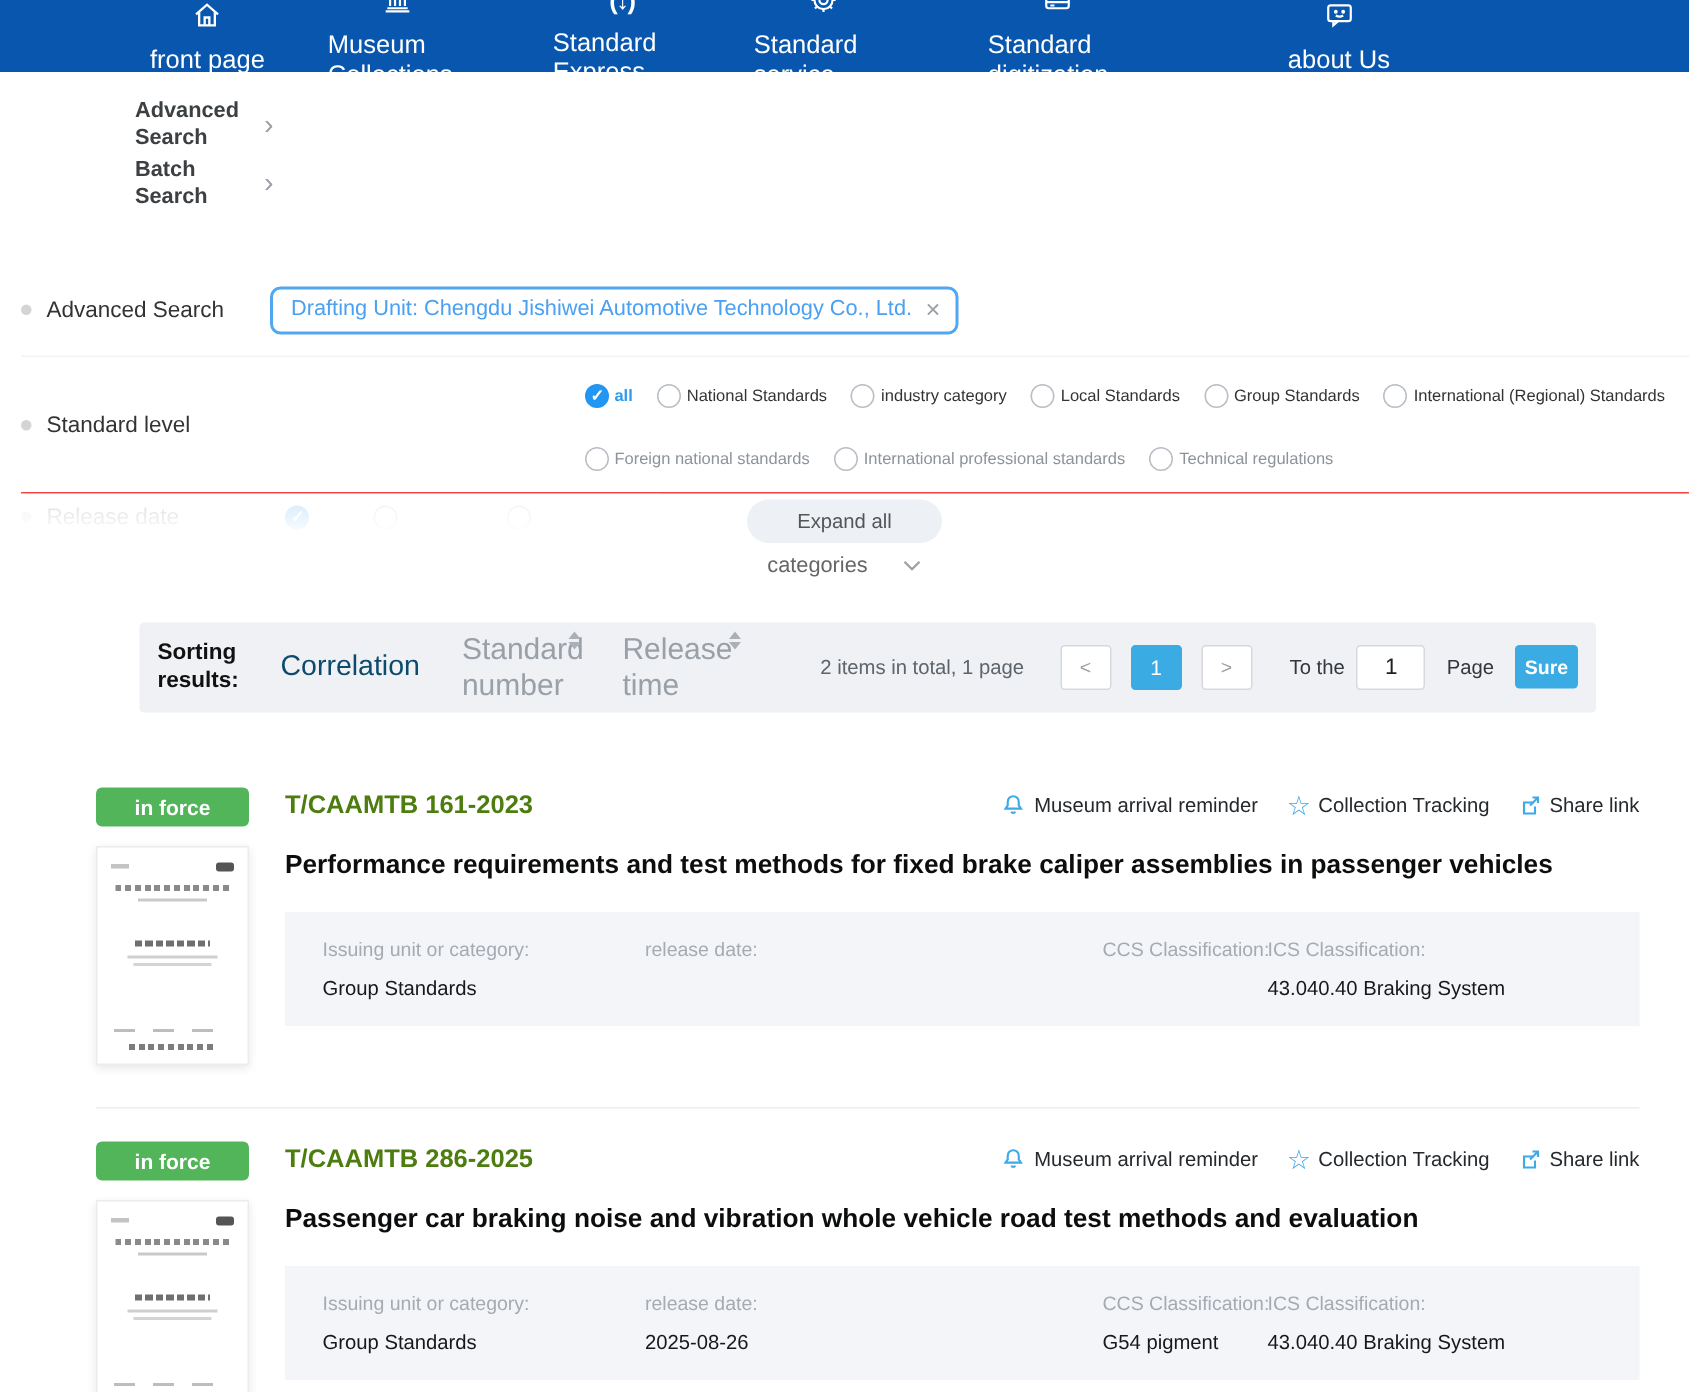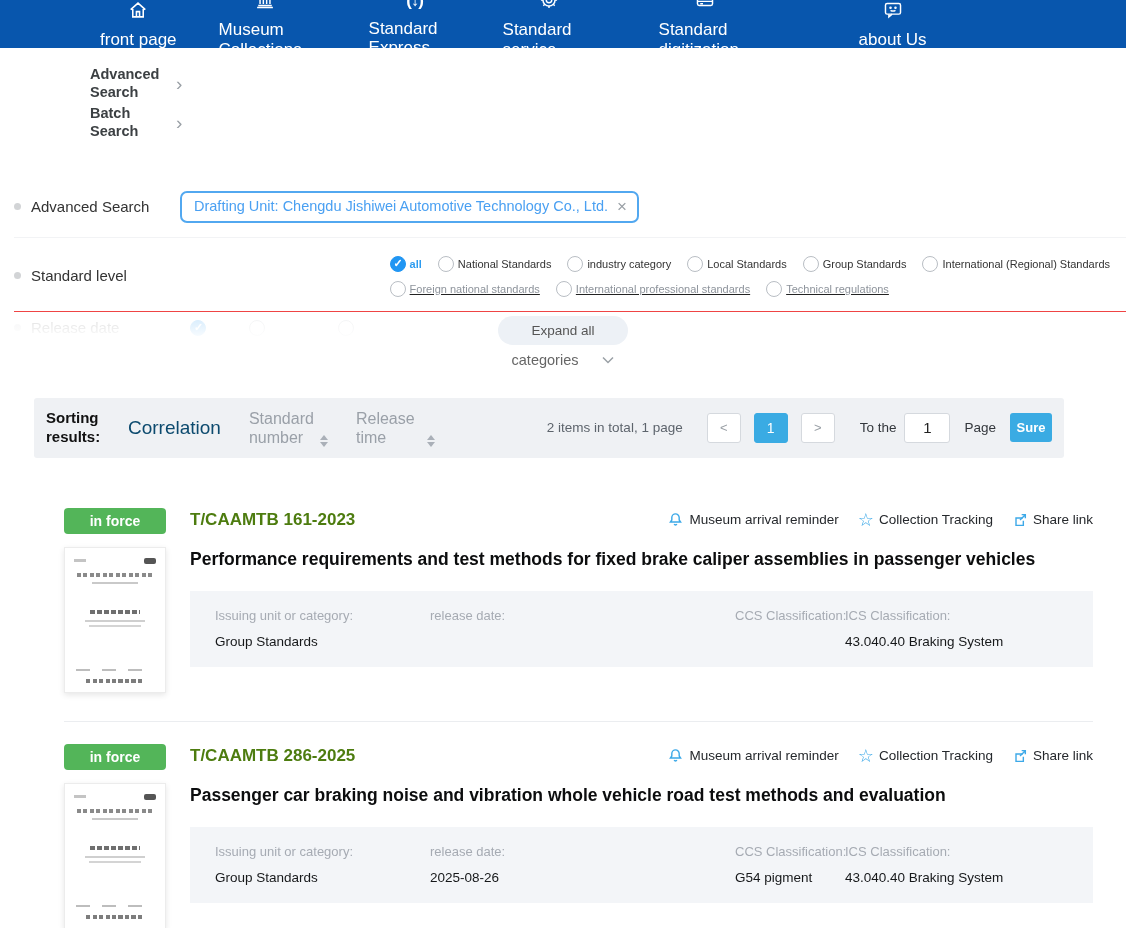--- a/index.html
+++ b/index.html
@@ -40,43 +40,43 @@
   .row-adv { margin-top:46px; padding-bottom:14px; border-bottom:1px solid #f2f3f5; align-items:center; }
   .row-level { margin-top:16px; padding-bottom:14px; border-bottom:1px solid #ef4444;justify-content:space-between; }
   .dot { width:7px; height:7px; border-radius:50%; background:#d2d4d6; margin-right:10px; flex-shrink:0; }
   .filter-label-wrap { display:flex; align-items:center; width:166px; flex-shrink:0; }
   .filter-label { font-size:15px; color:#333; }
   .tag { display:flex; align-items:center; border:2px solid #52a8f0; border-radius:7px; padding:5px 10px 6px 12px;
     color:#4aa0f2; font-size:14.5px; cursor:pointer; }
   .tag-close { margin-left:9px; color:#9aa0a6; font-size:17px; cursor:pointer; line-height:1; }
   .radio-rows { padding-top:2px; }
   .radio-row { display:flex; align-items:center; flex-wrap:nowrap; margin-left:10px; }
-  .radio-row + .radio-row { margin-top:9px;text-decoration:underline; }
+  .radio-row + .radio-row { margin-top:26px; }
   .radio-opt { display:flex; align-items:center; margin-right:16px; cursor:pointer; font-size:11px; color:#333; white-space:nowrap; }
   .radio-row.muted .radio-opt { color:#8d939b; }
   .radio { width:16px; height:16px; border-radius:50%; border:1px solid #b9bec4; margin-right:4px; flex-shrink:0; background:#fff; }
   .radio.checked { background:#2196f3; border-color:#2196f3; position:relative; }
   .radio.checked::after { content:"\2713"; position:absolute; left:3px; top:0.5px; color:#fff; font-size:11px; font-weight:bold; }
   .opt-all { color:#2d9cf0 !important; font-weight:bold; }
   
   .collapsed-zone { position:relative; height:80px; }
   .faded-row { position:absolute; top:6px; left:14px; display:flex; align-items:center; height:20px; overflow:hidden; opacity:.3; width:420px; }
   .faded-row .filter-label { color:#555; }
   .faded-fade { position:absolute; top:0; left:0; width:440px; height:30px;
     background:linear-gradient(180deg, rgba(255,255,255,.25) 0%, #fff 95%); pointer-events:none; }
   .expand-btn { position:absolute; left:498px; top:4px; width:130px; height:29px; background:#edf1f6; border:none;
     border-radius:15px; color:#555; font-size:13.5px; cursor:pointer; font-family:"Liberation Sans", sans-serif; }
   .categories-btn { position:absolute; left:0; right:0; top:40px; display:flex; justify-content:center; align-items:center; gap:24px;
     color:#666; font-size:14.5px; cursor:pointer; }
   
-  .sort-bar { margin:6px 62px 0 34px; height:60px; background:#eff1f4; border-radius:3px;
+  .sort-bar { margin:6px 62px 0 93px; height:60px; background:#eff1f4; border-radius:3px;
     display:flex; align-items:center; padding:0 12px; }
   .sort-title { font-size:15px; font-weight:bold; color:#111; width:66px; line-height:1.25; }
   .sort-corr { color:#0c4a6e; font-weight:normal; font-size:19px; margin-left:16px; cursor:pointer; }
-  .sort-opt { display:flex; align-items:flex-end; gap:5px; margin-left:28px; color:#9aa0a8; font-size:16px; line-height:1.2; cursor:pointer; }
+  .sort-opt { display:flex; align-items:flex-start; gap:5px; margin-left:28px; color:#9aa0a8; font-size:20px; line-height:1.2; cursor:pointer; }
   .sort-opt .two { width:66px; }
   .arrows { display:flex; flex-direction:column; gap:2px; }
   .tri-up { width:0; height:0; border-left:4.5px solid transparent; border-right:4.5px solid transparent; border-bottom:5.5px solid #aab0b8; }
   .tri-dn { width:0; height:0; border-left:4.5px solid transparent; border-right:4.5px solid transparent; border-top:5.5px solid #aab0b8; }
   .sort-spacer { flex:1; }
   .sort-summary { font-size:13.5px; color:#5d646c; margin-right:24px; }
   .pg-btn { width:34px; height:30px; background:#fff; border:1px solid #d5d9de; border-radius:3px; color:#9aa0a6;
     font-size:13px; cursor:pointer; font-family:"Liberation Sans", sans-serif; }
   .pg-cur { width:34px; height:30px; background:#3aabe3; border:1px solid #3aabe3; border-radius:3px; color:#fff;
     font-size:14px; margin:0 13px; cursor:pointer; font-family:"Liberation Sans", sans-serif; }

